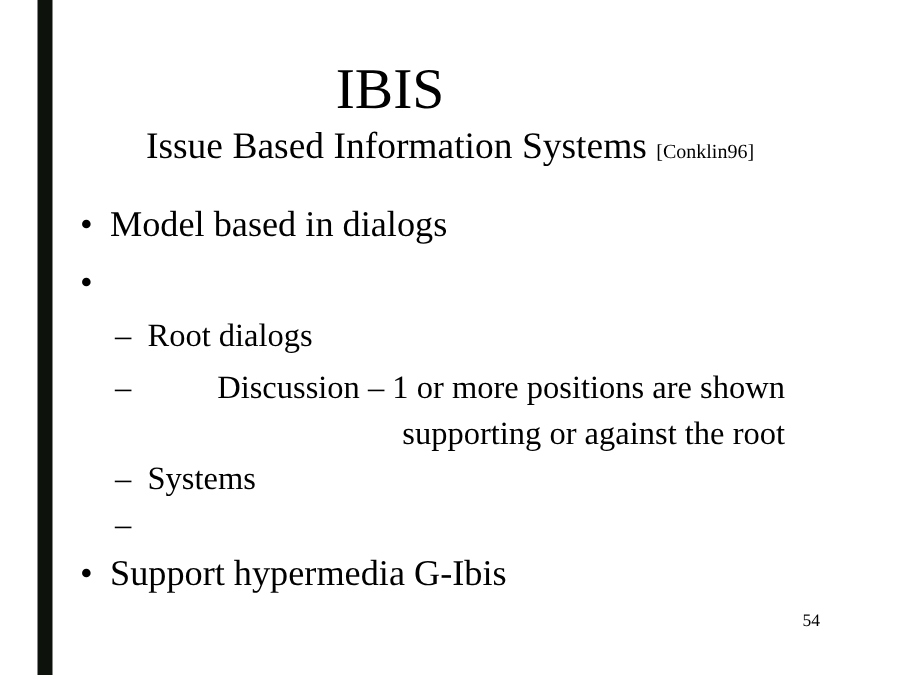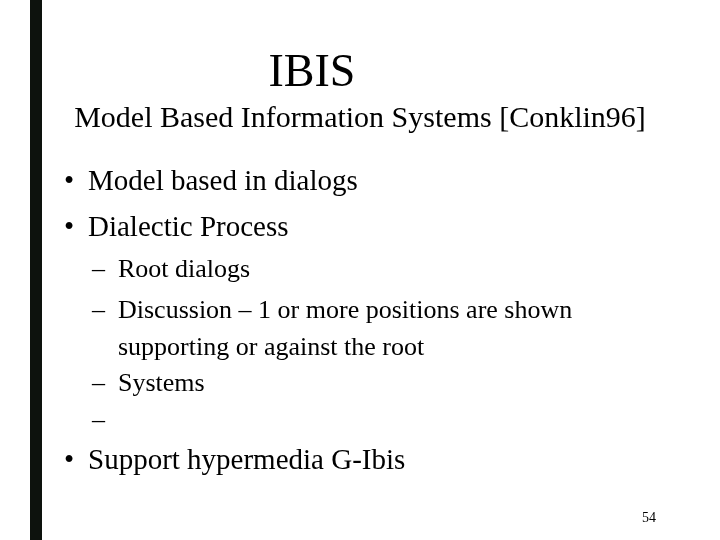--- a/index.html
+++ b/index.html
@@ -39,21 +39,21 @@
     position: absolute;
     left: 0;
     top: 100px;
     width: 720px;
     text-align: center;
     font-size: 30px;
     line-height: 1.1;
     white-space: nowrap;
   }
   .subtitle .citation {
-    font-size: 30px;
+    font-size: 16px;
   }
   .row {
     position: absolute;
     display: flex;
     align-items: flex-start;
     line-height: 1.2;
   }
   .row.l1 {
     left: 64px;
     font-size: 29px;
@@ -65,62 +65,61 @@
   .row.l1 .marker {
     width: 24px;
     flex-shrink: 0;
   }
   .row.l2 .marker {
     width: 26px;
     flex-shrink: 0;
   }
   .row .text {
     white-space: nowrap;
+    text-align: right;
   }
   .row .text.wrap {
     white-space: normal;
     width: 510px;
     line-height: 37px;
   }
   .row-model      { top: 163px; }
   .row-dialectic  { top: 209px; }
   .row-root       { top: 253px; }
   .row-discussion { top: 291px; line-height: 37px; }
   .row-summary    { top: 367px; }
   .row-andsoon    { top: 404px; }
   .row-support    { top: 442px; }
   .page-number {
     position: absolute;
     left: 642px;
     top: 490px;
     font-size: 14px;
-    margin-top: 20px;
   }
 </style>
 </head>
 <body>
 
 <div class="slide">
 
   <div class="accent-bar"></div>
 
   <div class="title">IBIS</div>
 
   <div class="subtitle">
-    <span>Model Based Information Systems </span><span class="citation">[Conklin96]</span>
+    <span>Issue Based Information Systems </span><span class="citation">[Conklin96]</span>
   </div>
 
   <div class="row l1 row-model">
     <span class="marker">•</span>
     <span class="text">Model based in dialogs</span>
   </div>
 
   <div class="row l1 row-dialectic">
     <span class="marker">•</span>
-    <span class="text">Dialectic Process</span>
   </div>
 
   <div class="row l2 row-root">
     <span class="marker">–</span>
     <span class="text">Root dialogs</span>
   </div>
 
   <div class="row l2 row-discussion">
     <span class="marker">–</span>
     <span class="text wrap">Discussion – 1 or more positions are shown supporting or against the root</span>

